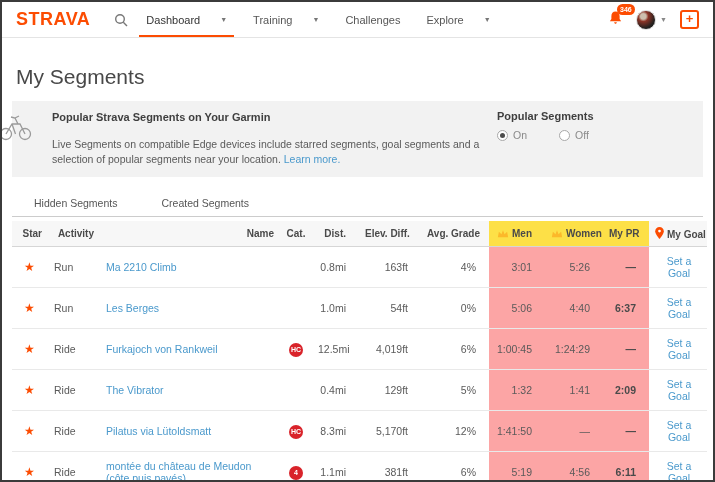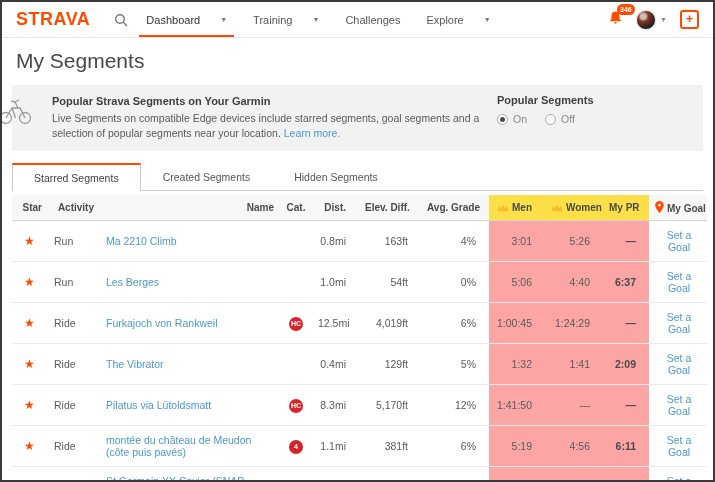--- a/index.html
+++ b/index.html
@@ -40,33 +40,33 @@
     width:20px; height:20px; border-radius:50%;
     background:radial-gradient(circle at 35% 30%, #cdbfae 0 16%, #8a3326 30%, #23201f 68%);
     border:1px solid #ddd;
   }
   .plus-btn {
     width:19px; height:19px; border:2px solid var(--orange); border-radius:3px;
     color:var(--orange); font-size:13px; font-weight:bold; line-height:14px;
     text-align:center; cursor:pointer;
   }
   
-  .page-title { font-size:21px; font-weight:400; color:#484848; margin:11px 14px 12px; }
+  .page-title { font-size:21px; font-weight:400; color:#484848; margin:27px 14px 12px; }
   
   .garmin-panel {
     margin:0 10px 12px; background:#f2f2f2; position:relative;
     display:flex; padding:8px 14px 9px 40px;
   }
   .panel-bike { position:absolute; left:-14px; top:12px; }
   .panel-text { flex:1; font-size:10.5px; line-height:1.5; color:#5a5a5a; max-width:445px; }
-  .panel-title { font-size:11px; font-weight:bold; color:#3f3f3f; margin-bottom:1px; }
+  .panel-title { font-size:11px; font-weight:bold; color:#3f3f3f; margin-bottom:11px; }
   .inline-link { color:#4a99cc; text-decoration:none; cursor:pointer; }
   .panel-toggle { width:168px; padding-top:1px; }
   .toggle-title { font-size:11px; font-weight:bold; color:#3f3f3f; margin-bottom:7px; }
-  .radio-row { display:flex; gap:18px; font-size:10.5px; color:#8a8a8a; }
+  .radio-row { display:flex; gap:32px; font-size:10.5px; color:#8a8a8a; }
   .radio-opt { display:flex; align-items:center; gap:5px; cursor:pointer; }
   .radio-dot {
     width:11px; height:11px; border-radius:50%; border:1px solid #a8a8a8;
     background:#fff; position:relative; display:inline-block;
   }
   .radio-dot.checked::after {
     content:""; position:absolute; left:2px; top:2px; width:5px; height:5px;
     border-radius:50%; background:#4c4c4c;
   }
   
@@ -171,23 +171,22 @@
         </label>
         <label class="radio-opt">
           <span class="radio-dot"></span>
           <span>Off</span>
         </label>
       </div>
     </div>
   </section>
 
   <div class="tabs">
-    <div class="tab active">Starred Segments</div>
+    <div class="tab">Hidden Segments</div>
     <div class="tab">Created Segments</div>
-    <div class="tab">Hidden Segments</div>
   </div>
 
   <table>
     <colgroup>
       <col style="width:36px">
         <col style="width:52px">
         <col style="width:180px">
         <col style="width:32px">
       <col style="width:47px">
         <col style="width:62px">

